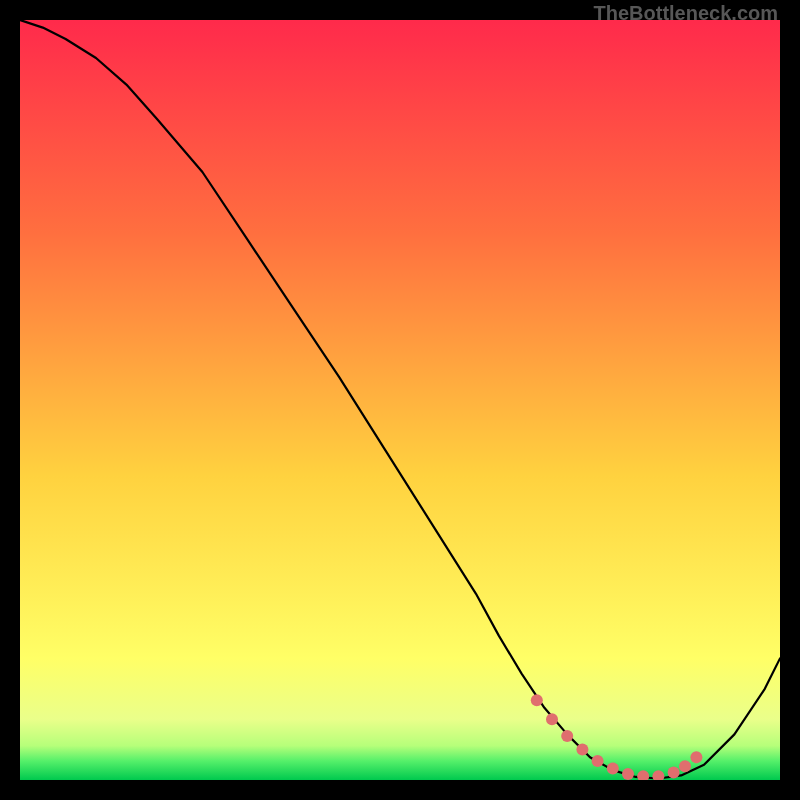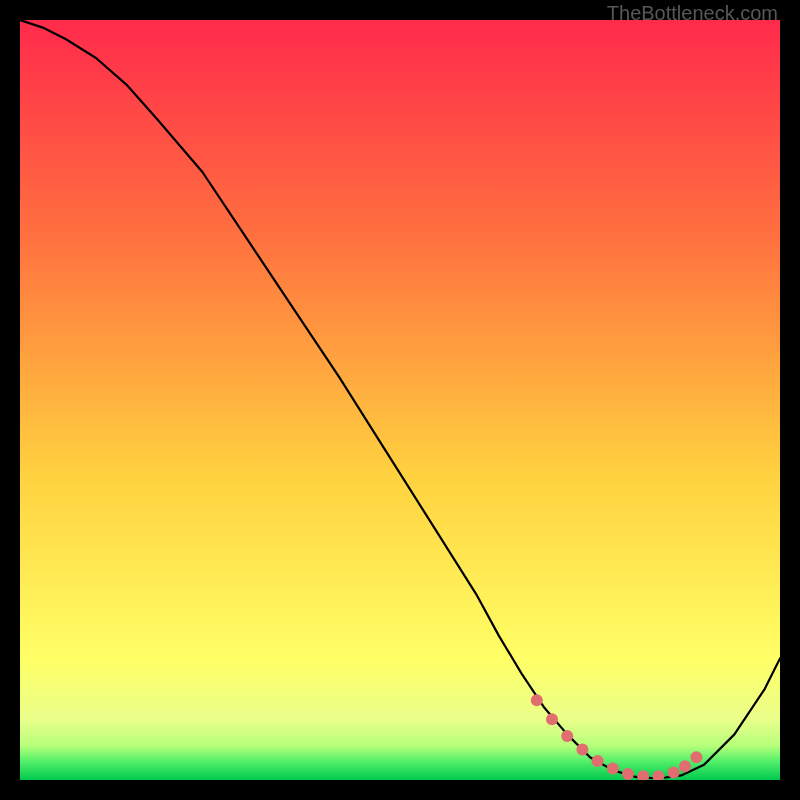--- a/index.html
+++ b/index.html
@@ -24,21 +24,21 @@
     top: 0;
     width: 760px;
     height: 760px;
   }
   .watermark {
     position: absolute;
     top: 2px;
     right: 22px;
     font-family: Arial, Helvetica, sans-serif;
     font-size: 20px;
-    font-weight: normal;
+    font-weight: bold;
     color: #575757;
     letter-spacing: 0px;
   }
 </style>
 </head>
 <body>
 
 <div class="frame">
   <svg class="plot-area" viewBox="0 0 760 760" preserveAspectRatio="none">
     <defs>

